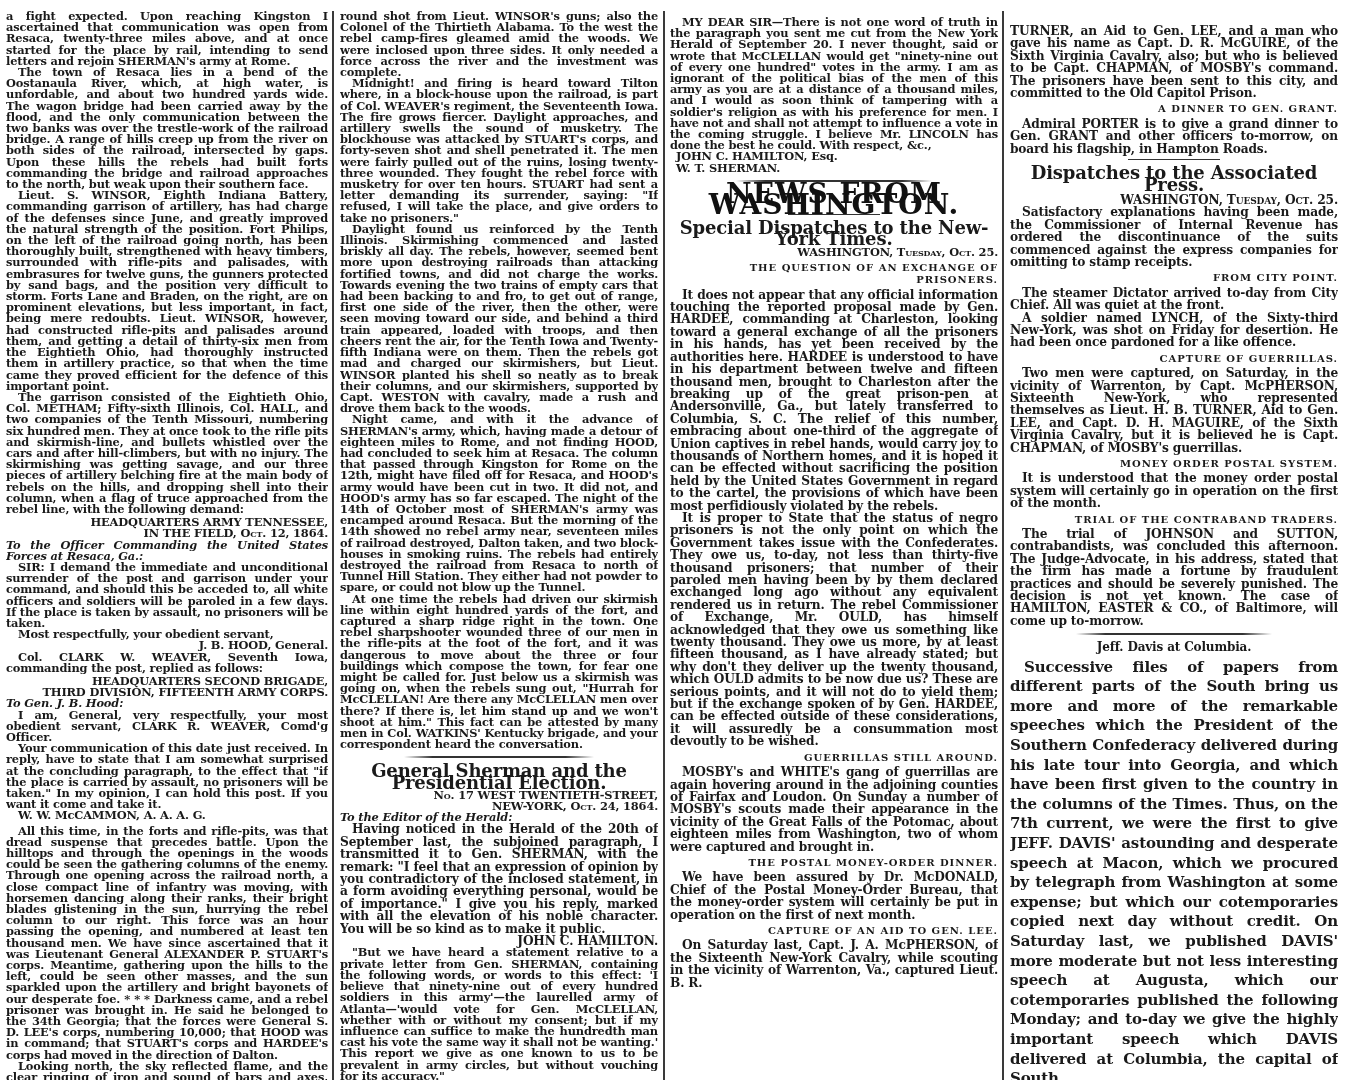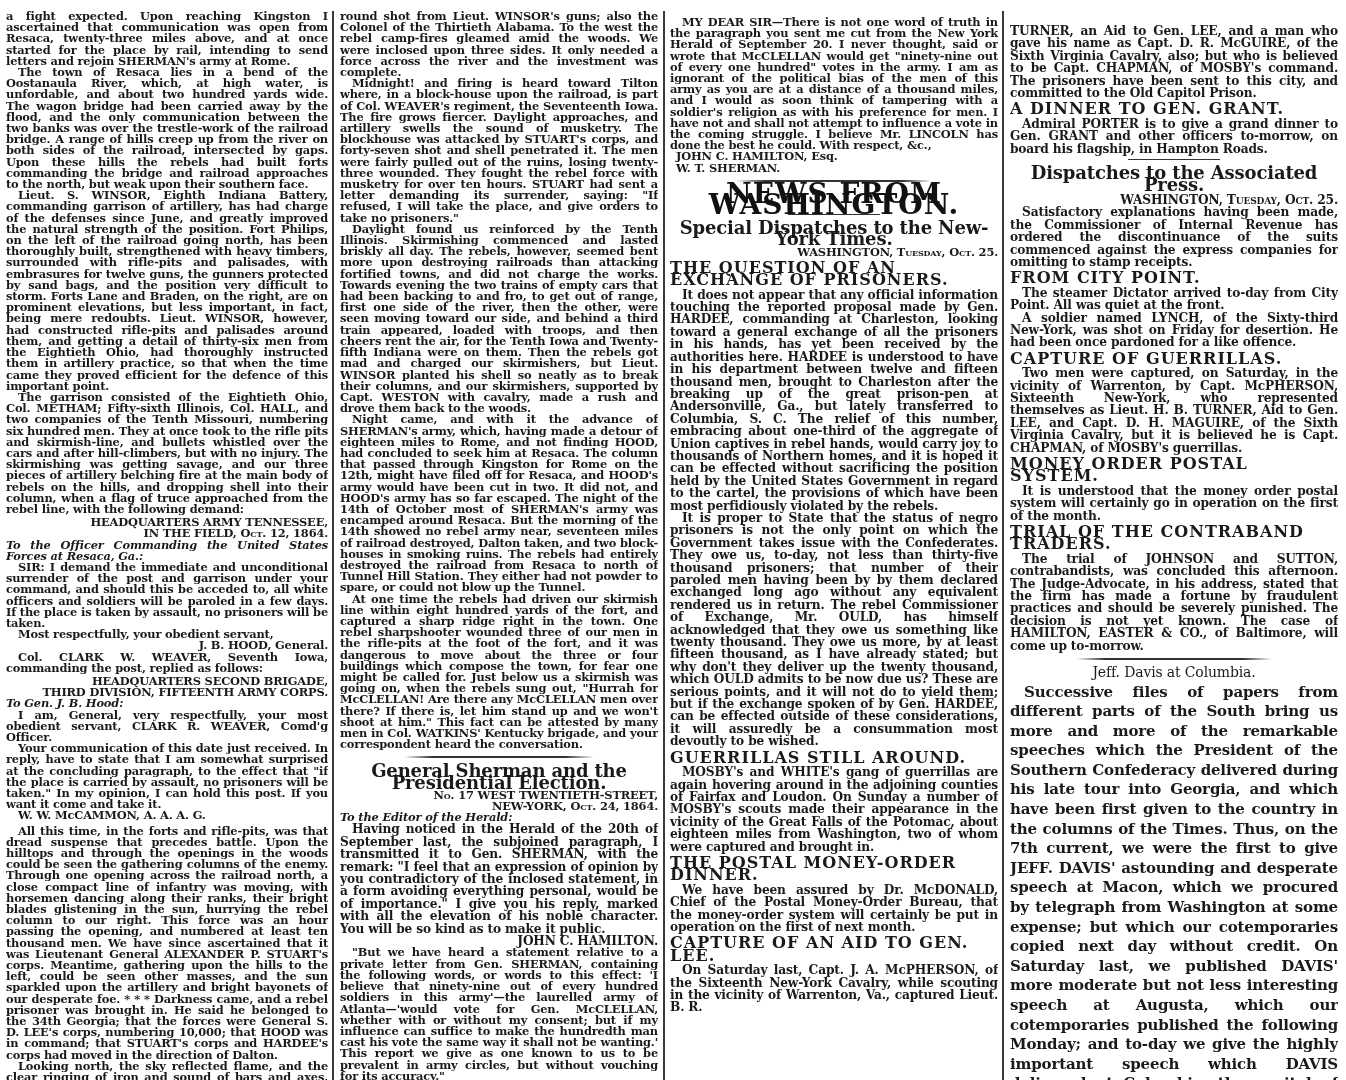--- a/index.html
+++ b/index.html
@@ -23,29 +23,29 @@
   .rule3 { left: 1002px; top: 0; height: 1075px; width: 2px; }
   .small {
     font-size: 11.4px; line-height: 11.2px; font-weight: bold;
     text-align: justify; letter-spacing: -0.15px;
   }
   .small p { margin: 0; text-indent: 12px; }
   .small p.noind { text-indent: 0; }
   .dateline { text-align: right; font-variant: small-caps; margin: 2px 0 0 0; }
   .salut { font-style: italic; margin: 0; }
   .sig { text-align: right; margin: 0; }
-  .center-head { text-align: left; font-variant: small-caps; letter-spacing: 1px; margin: 4px 0 2px; font-weight: bold; font-size: 16px; }
+  .center-head { text-align: right; font-variant: small-caps; letter-spacing: 1px; margin: 4px 0 2px; font-weight: bold; font-size: 10px; }
   .hr-fancy { width: 60%; margin: 6px auto; height: 2px; background: linear-gradient(90deg, transparent, #333 15%, #333 85%, transparent); }
   .hr-short { width: 28%; margin: 4px auto; height: 1px; background: #333; }
   .big-head {
     text-align: center; font-family: "DejaVu Serif", serif; font-weight: bold;
     font-size: 28px; letter-spacing: 1px; margin: 6px 0 2px; color: #111;
   }
   .sub-head-md { text-align: center; font-size: 18px; font-weight: bold; margin: 7px 0 2px; }
-  .ed-head { text-align: center; font-size: 14px; font-weight: normal; margin: 4px 0; }
+  .ed-head { text-align: center; font-size: 12px; font-weight: bold; margin: 4px 0; }
   .editorial {
     font-size: 15px; line-height: 19.6px; font-weight: bold; text-align: justify;
   }
   .editorial p { margin: 0; text-indent: 14px; }
   .mid { font-size: 12.2px; line-height: 12.4px; }
   .sc { font-variant: small-caps; }
 </style>
 </head>
 <body>
 
@@ -140,21 +140,21 @@
     <div class="center-head">A DINNER TO GEN. GRANT.</div>
     <p>Admiral PORTER is to give a grand dinner to Gen. GRANT and other officers to-morrow, on board his flagship, in Hampton Roads.</p>
 
     <div class="hr-short"></div>
     <div class="sub-head-md">Dispatches to the Associated Press.</div>
     <div class="dateline">WASHINGTON, Tuesday, Oct. 25.</div>
 
     <p>Satisfactory explanations having been made, the Commissioner of Internal Revenue has ordered the discontinuance of the suits commenced against the express companies for omitting to stamp receipts.</p>
 
     <div class="center-head">FROM CITY POINT.</div>
-    <p>The steamer Dictator arrived to-day from City Point. All was quiet at the front.</p>
+    <p>The steamer Dictator arrived to-day from City Chief. All was quiet at the front.</p>
     <p>A soldier named LYNCH, of the Sixty-third New-York, was shot on Friday for desertion. He had been once pardoned for a like offence.</p>
 
     <div class="center-head">CAPTURE OF GUERRILLAS.</div>
     <p>Two men were captured, on Saturday, in the vicinity of Warrenton, by Capt. McPHERSON, Sixteenth New-York, who represented themselves as Lieut. H. B. TURNER, Aid to Gen. LEE, and Capt. D. H. MAGUIRE, of the Sixth Virginia Cavalry, but it is believed he is Capt. CHAPMAN, of MOSBY's guerrillas.</p>
 
     <div class="center-head">MONEY ORDER POSTAL SYSTEM.</div>
     <p>It is understood that the money order postal system will certainly go in operation on the first of the month.</p>
 
     <div class="center-head">TRIAL OF THE CONTRABAND TRADERS.</div>
     <p>The trial of JOHNSON and SUTTON, contrabandists, was concluded this afternoon. The Judge-Advocate, in his address, stated that the firm has made a fortune by fraudulent practices and should be severely punished. The decision is not yet known. The case of HAMILTON, EASTER &amp; CO., of Baltimore, will come up to-morrow.</p>

